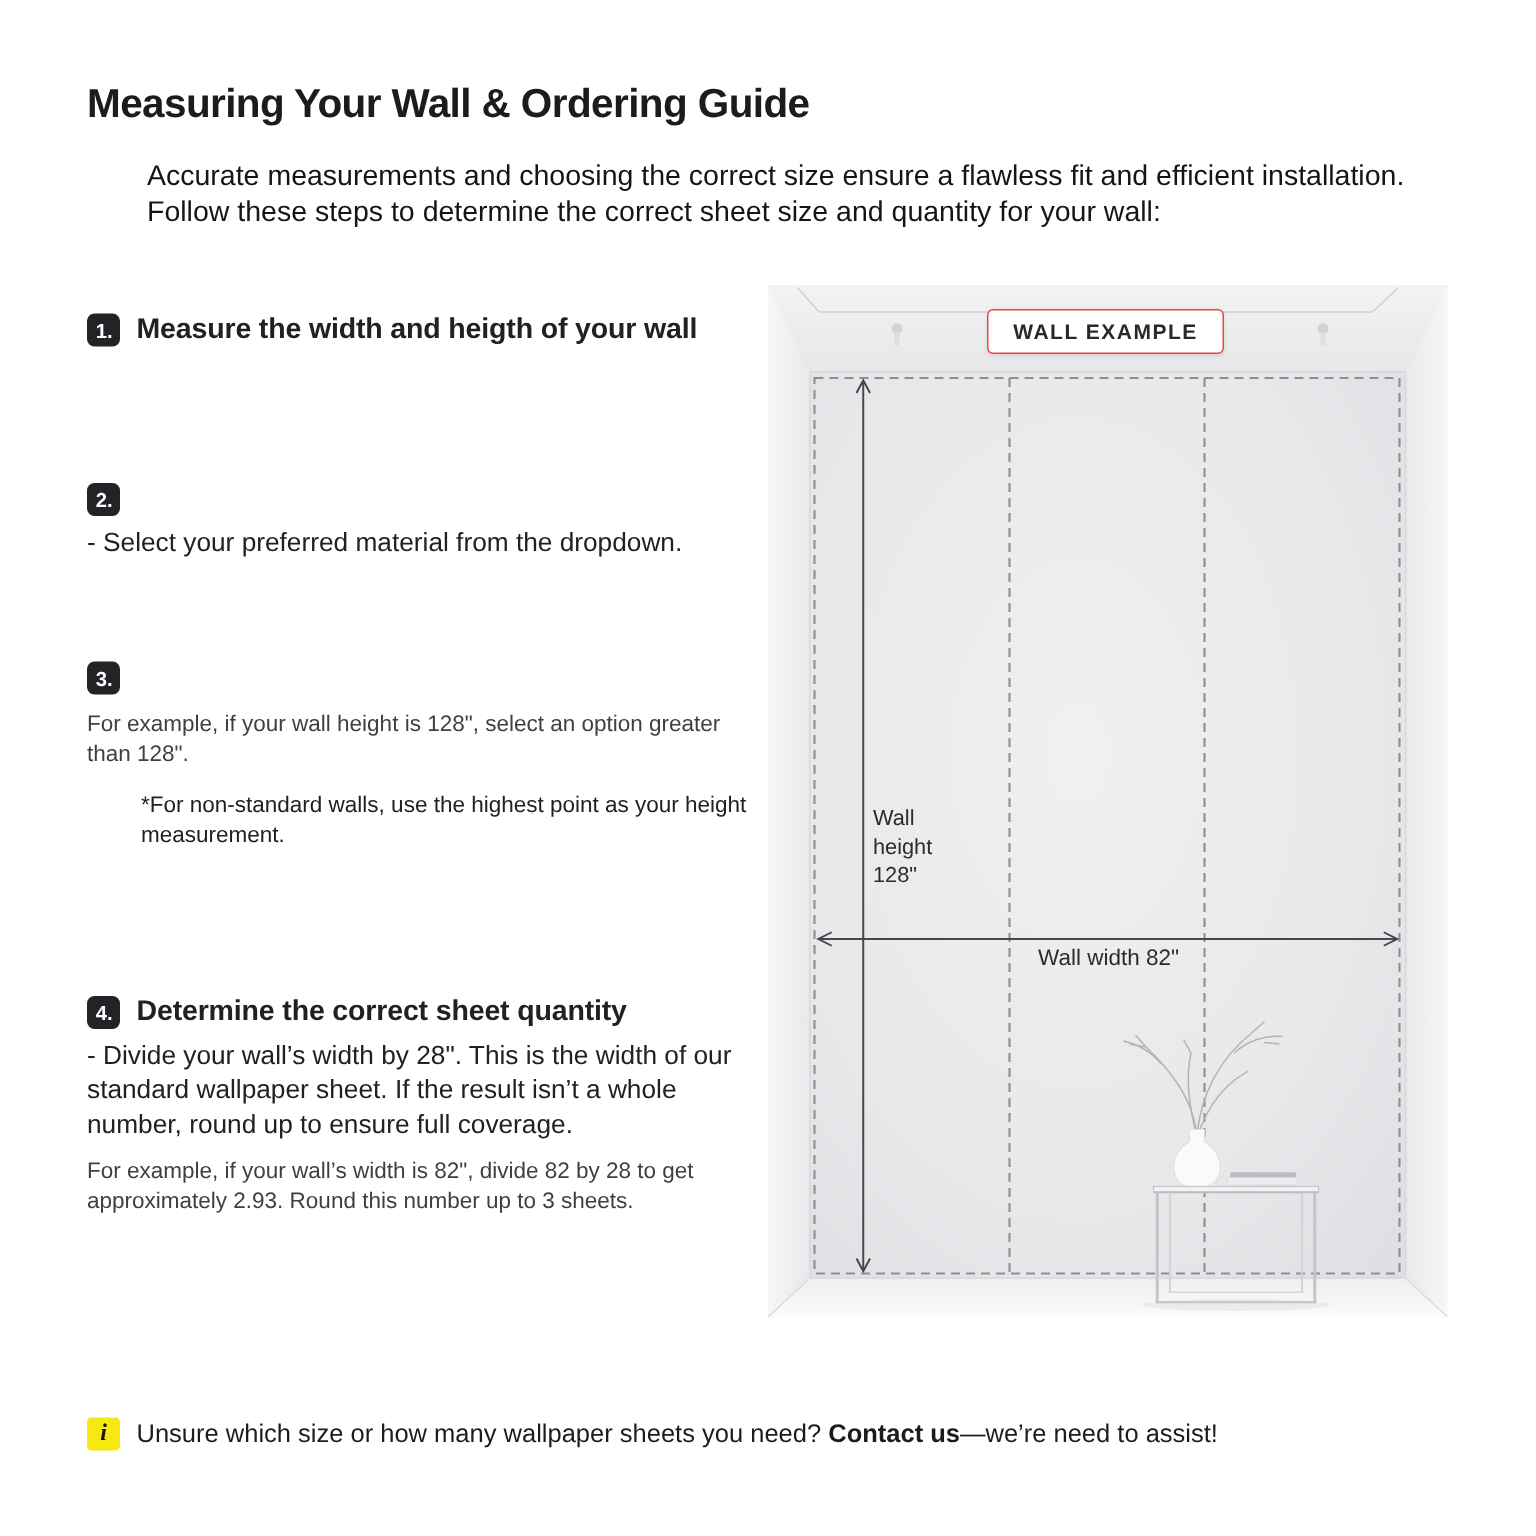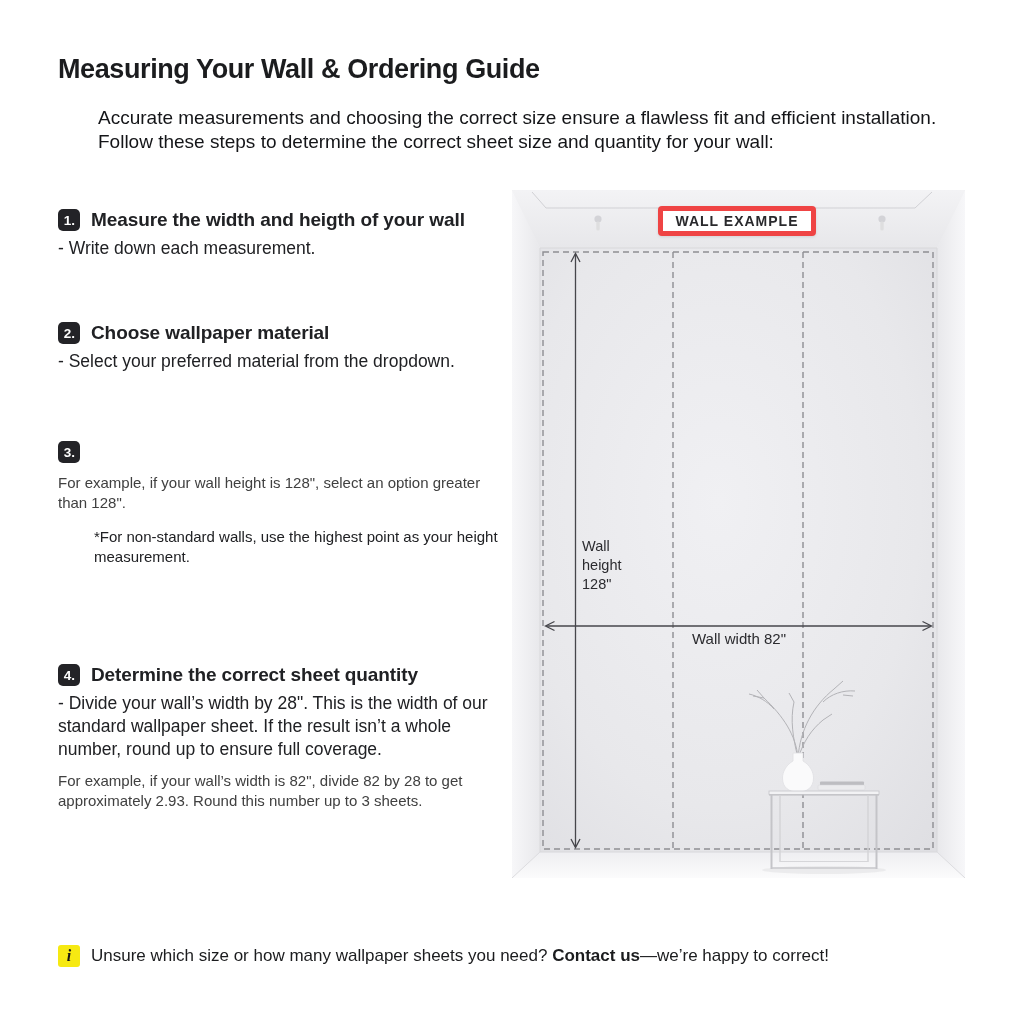--- a/index.html
+++ b/index.html
@@ -43,21 +43,21 @@
     margin-top:14px; font-size:15px; line-height:20px; color:#202124;
     white-space:pre-line;
     margin-left:36px;
   }
 
   
   .wall-figure { left:512px; top:190px; width:453px; height:688px; }
   .wall-figure svg { position:absolute; left:0; top:0; width:100%; height:100%; }
   .wall-badge {
     position:absolute; left:146px; top:16px; width:158px; height:30px;
-    background:#ffffff; border:5px solid #ef4444; border-radius:4px;
+    background:#ffffff; border:1px solid #ef4444; border-radius:4px;
     box-shadow:0 1px 3px rgba(0,0,0,0.10);
     display:flex; align-items:center; justify-content:center;
     font-size:14px; font-weight:700; letter-spacing:1px; color:#29292c;
   }
   .wall-height-label {
     position:absolute; left:70px; top:347px;
     font-size:14.5px; line-height:19px; color:#2b2b2f;
   }
   .wall-width-label {
     position:absolute; left:121px; top:440px; width:212px; text-align:center;
@@ -80,27 +80,25 @@
 
 <h1 class="abs page-title">Measuring Your Wall &amp; Ordering Guide</h1>
 <p class="abs intro">Accurate measurements and choosing the correct size ensure a flawless fit and efficient installation.
 Follow these steps to determine the correct sheet size and quantity for your wall:</p>
 
 <section class="abs step" style="top:209px;">
   <div class="step-head">
     <span class="step-badge">1.</span>
     <h2 class="step-title">Measure the width and heigth of your wall</h2>
   </div>
-  <p class="step-body">- Write down each measurement.</p>
 </section>
 
 <section class="abs step" style="top:322px;">
   <div class="step-head">
     <span class="step-badge">2.</span>
-    <h2 class="step-title">Choose wallpaper material</h2>
   </div>
   <p class="step-body">- Select your preferred material from the dropdown.</p>
 </section>
 
 <section class="abs step" style="top:441px;">
   <div class="step-head">
     <span class="step-badge">3.</span>
   </div>
   <p class="step-example">For example, if your wall height is 128", select an option greater
 than 128".</p>
@@ -221,14 +219,14 @@
   <div class="wall-height-label">
     <div>Wall</div>
     <div>height</div>
     <div>128"</div>
   </div>
   <div class="wall-width-label">Wall width 82"</div>
 </figure>
 
 <footer class="abs footer">
   <span class="info-icon">i</span>
-  <p class="footer-text"><span>Unsure which size or how many wallpaper sheets you need? </span><strong class="contact">Contact us</strong><span>—we’re happy to correct!</span></p>
+  <p class="footer-text"><span>Unsure which size or how many wallpaper sheets you need? </span><strong class="contact">Contact us</strong><span>—we’re need to assist!</span></p>
 </footer>
 
 </body></html>

